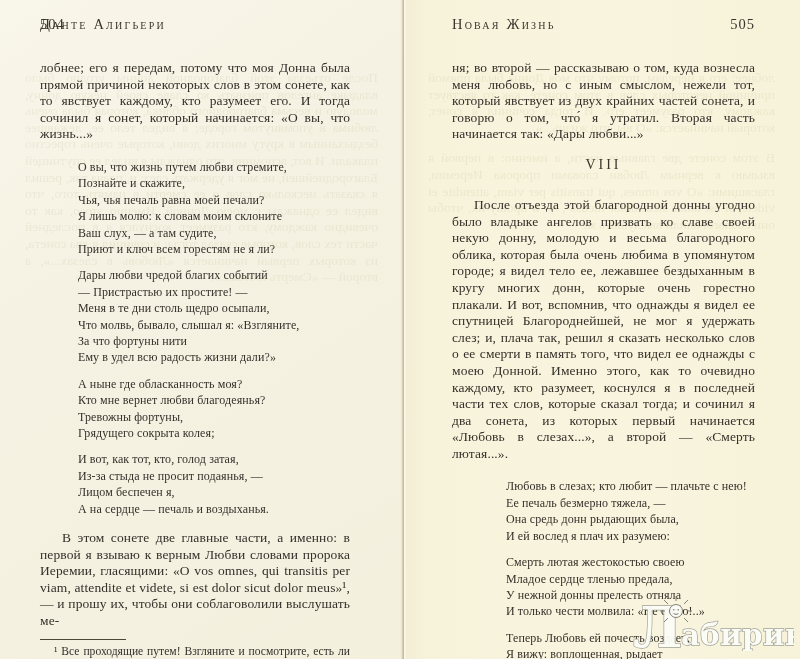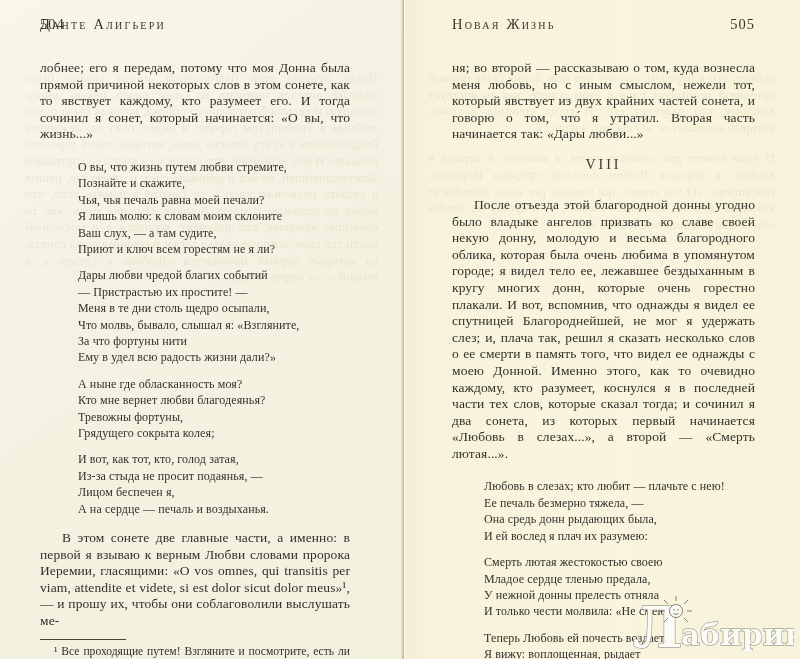--- a/index.html
+++ b/index.html
@@ -42,21 +42,21 @@
     letter-spacing:0.1px;
   }
   .no-indent{text-indent:0;}
   .indent{text-indent:22px;}
   .par-spaced{margin-top:13px;}
   .stanza{
     margin:10px 0 10px 38px;font-size:12px;line-height:16.4px;
     letter-spacing:0.1px;
   }
   .stanza.first{margin-top:16px;}
-  .page-right .stanza{margin-left:32px;}
+  .page-right .stanza{margin-left:54px;}
   .section-num{
     text-align:center;font-weight:400;font-size:14px;
     letter-spacing:3px;margin:14px 0 24px;color:#3b352d;
   }
   .footnote-rule{
     width:86px;height:0;border-top:1.2px solid #4e463a;
     margin:9px 0 5px;
   }
   .footnote{
     margin:0;font-size:11.6px;line-height:13.8px;

